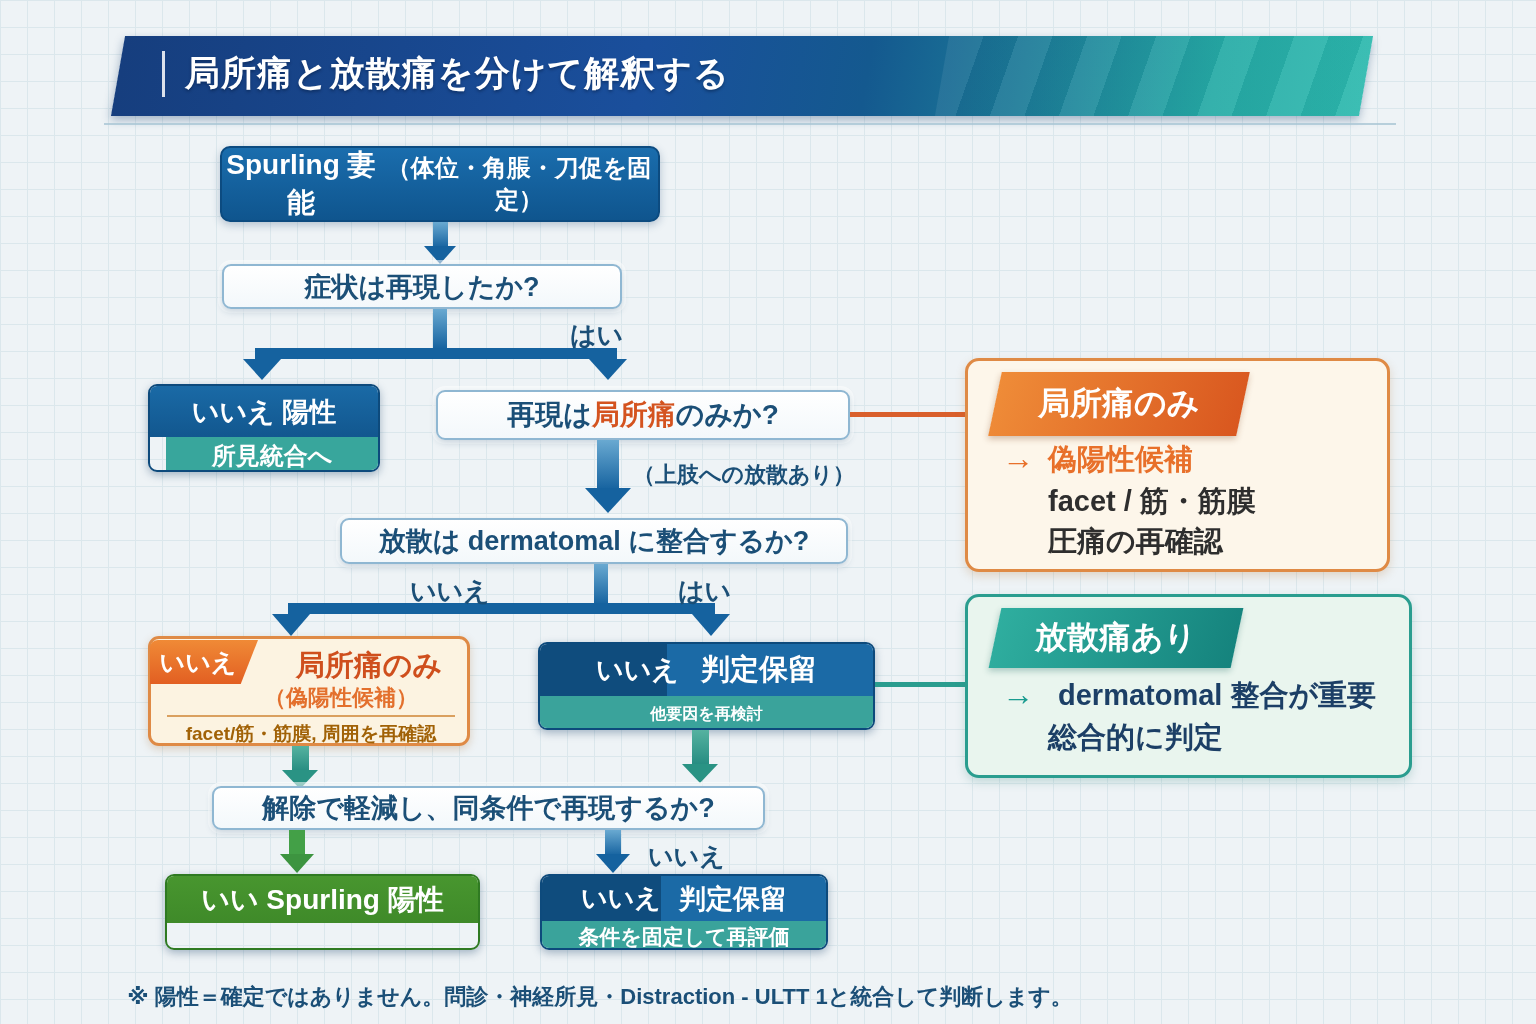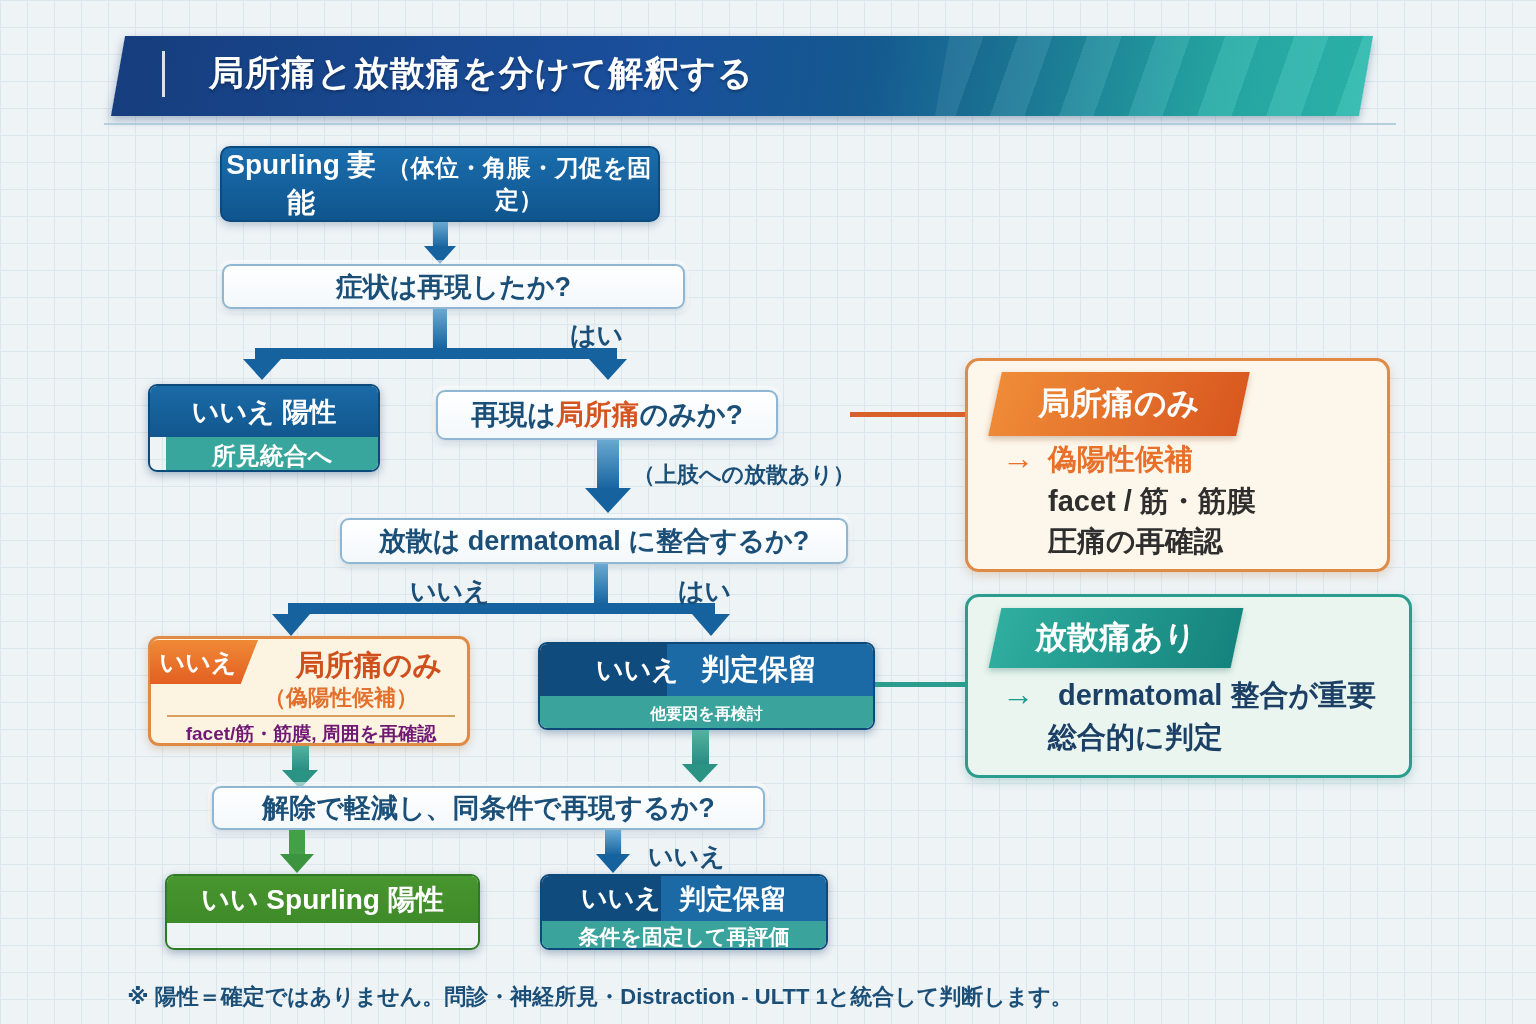--- a/index.html
+++ b/index.html
@@ -28,21 +28,21 @@
     position:absolute; right:0; top:0; height:100%; width:34%;
     background:repeating-linear-gradient(100deg,
       rgba(255,255,255,.07) 0 34px, rgba(0,40,60,.06) 34px 68px);
   }
   .banner-title{
     left:162px; top:50px; display:flex; align-items:center; gap:20px;
     color:#fff; text-shadow:0 2px 3px rgba(0,20,50,.4); white-space:nowrap;
   }
   .banner-title .t1{ font-size:42px; font-weight:bold; letter-spacing:1px; }
   .banner-title .tdiv{ width:3px; height:46px; background:rgba(255,255,255,.85); }
-  .banner-title .t2{ font-size:35px; font-weight:bold; letter-spacing:1px;margin-left:24px; }
+  .banner-title .t2{ font-size:35px; font-weight:bold; letter-spacing:1px; }
   .banner-underline{ left:104px; top:123px; width:1292px; height:2px; background:#a9c6d4; opacity:.8; }
 
   
   .node{
     border-radius:10px; text-align:center;
     box-shadow:0 3px 8px rgba(30,70,110,.28);
   }
   .qbox{
     background:linear-gradient(180deg,#ffffff,#f3f8fb);
     border:2px solid #8fb7d2; border-radius:9px;
@@ -87,36 +87,36 @@
             background:linear-gradient(180deg,#1a6dad,#0f558e);
             border:2px solid #0c4b80;color:#fff;
             display:flex;align-items:center;justify-content:center;">
   <div style="font-size:28px;font-weight:bold;">Spurling 妻能</div>
   <div style="font-size:24px;font-weight:bold;">（体位・角脹・刀促を固定）</div>
 </div>
 
 <div class="stem blue-grad" style="left:433px;top:222px;width:15px;height:26px;"></div>
 <div class="tri" style="left:424px;top:246px;border-width:18px 16px 0 16px;border-color:#15629f transparent transparent transparent;"></div>
 
-<div class="abs qbox" style="left:222px;top:264px;width:463px;height:45px;font-size:27px;">
+<div class="abs qbox" style="left:222px;top:264px;width:400px;height:45px;font-size:27px;">
   <span>症状は再現したか?</span>
 </div>
 
 <div class="stem blue-grad" style="left:433px;top:309px;width:14px;height:40px;"></div>
 <div class="stem" style="left:255px;top:348px;width:362px;height:11px;background:#15629f;"></div>
 <div class="tri" style="left:243px;top:359px;border-width:21px 19px 0 19px;border-color:#15629f transparent transparent transparent;"></div>
 <div class="tri" style="left:589px;top:359px;border-width:21px 19px 0 19px;border-color:#15629f transparent transparent transparent;"></div>
 <div class="label" style="left:570px;top:318px;font-size:26px;">はい</div>
 
 <div class="abs split" style="left:148px;top:384px;width:232px;height:88px;">
   <div class="top" style="height:51px;background:linear-gradient(180deg,#1a6aa6,#12578f);font-size:27px;">いいえ 陽性</div>
   <div class="bot" style="height:37px;background:#38a69c;font-size:24px;margin-left:16px;">所見統合へ</div>
 </div>
 
-<div class="abs qbox" style="left:436px;top:390px;width:342px;height:50px;font-size:28px;justify-content:center;">
+<div class="abs qbox" style="left:436px;top:390px;width:414px;height:50px;font-size:28px;justify-content:center;">
   <span>再現は</span>
   <span style="color:#d4531f;">局所痛</span>
   <span>のみか?</span>
 </div>
 
 <div class="stem" style="left:850px;top:412px;width:116px;height:5px;background:#d95f2b;"></div>
 
 <div class="stem blue-grad" style="left:597px;top:440px;width:22px;height:50px;"></div>
 <div class="tri" style="left:585px;top:488px;border-width:25px 23px 0 23px;border-color:#15629f transparent transparent transparent;"></div>
 <div class="label" style="left:633px;top:460px;font-size:22px;">（上肢への放散あり）</div>
@@ -135,21 +135,21 @@
 <div class="abs" style="left:148px;top:636px;width:322px;height:110px;background:#fcf3e1;
             border:3px solid #df8a45;border-radius:11px;box-shadow:0 3px 8px rgba(170,110,50,.28);">
   <div style="position:absolute;left:-1px;top:1px;width:108px;height:44px;
               background:linear-gradient(180deg,#f08a36,#e25f22);
               clip-path:polygon(0 0,100% 0,84% 100%,0 100%);
               border-radius:8px 0 0 0;color:#fff;font-weight:bold;font-size:25px;
               display:flex;align-items:center;justify-content:center;padding-right:12px;">いいえ</div>
   <div style="position:absolute;left:118px;top:7px;width:200px;text-align:center;color:#cf4f1d;font-weight:bold;font-size:29px;">局所痛のみ</div>
   <div style="position:absolute;left:60px;top:44px;width:260px;text-align:center;color:#e3702d;font-weight:bold;font-size:22px;">（偽陽性候補）</div>
   <div style="position:absolute;left:16px;top:76px;width:288px;height:2px;background:#daa05f;"></div>
-  <div style="position:absolute;left:0;top:82px;width:320px;text-align:center;color:#701a75;font-weight:bold;font-size:19px;">facet/筋・筋膜, 周囲を再確認</div>
+  <div style="position:absolute;left:0;top:82px;width:320px;text-align:center;color:#a16207;font-weight:bold;font-size:19px;">facet/筋・筋膜, 周囲を再確認</div>
 </div>
 
 <div class="abs split" style="left:538px;top:642px;width:337px;height:88px;">
   <div class="top" style="height:52px;background:linear-gradient(90deg,#0f4c7d 0%,#0f4c7d 38%,#1b6aa6 38%,#1b6aa6 100%);gap:22px;">
     <span style="font-size:27px;">いいえ</span>
     <span style="font-size:29px;">判定保留</span>
   </div>
   <div class="bot" style="height:36px;background:#3aa39b;font-size:16px;">他要因を再検討</div>
 </div>
 

